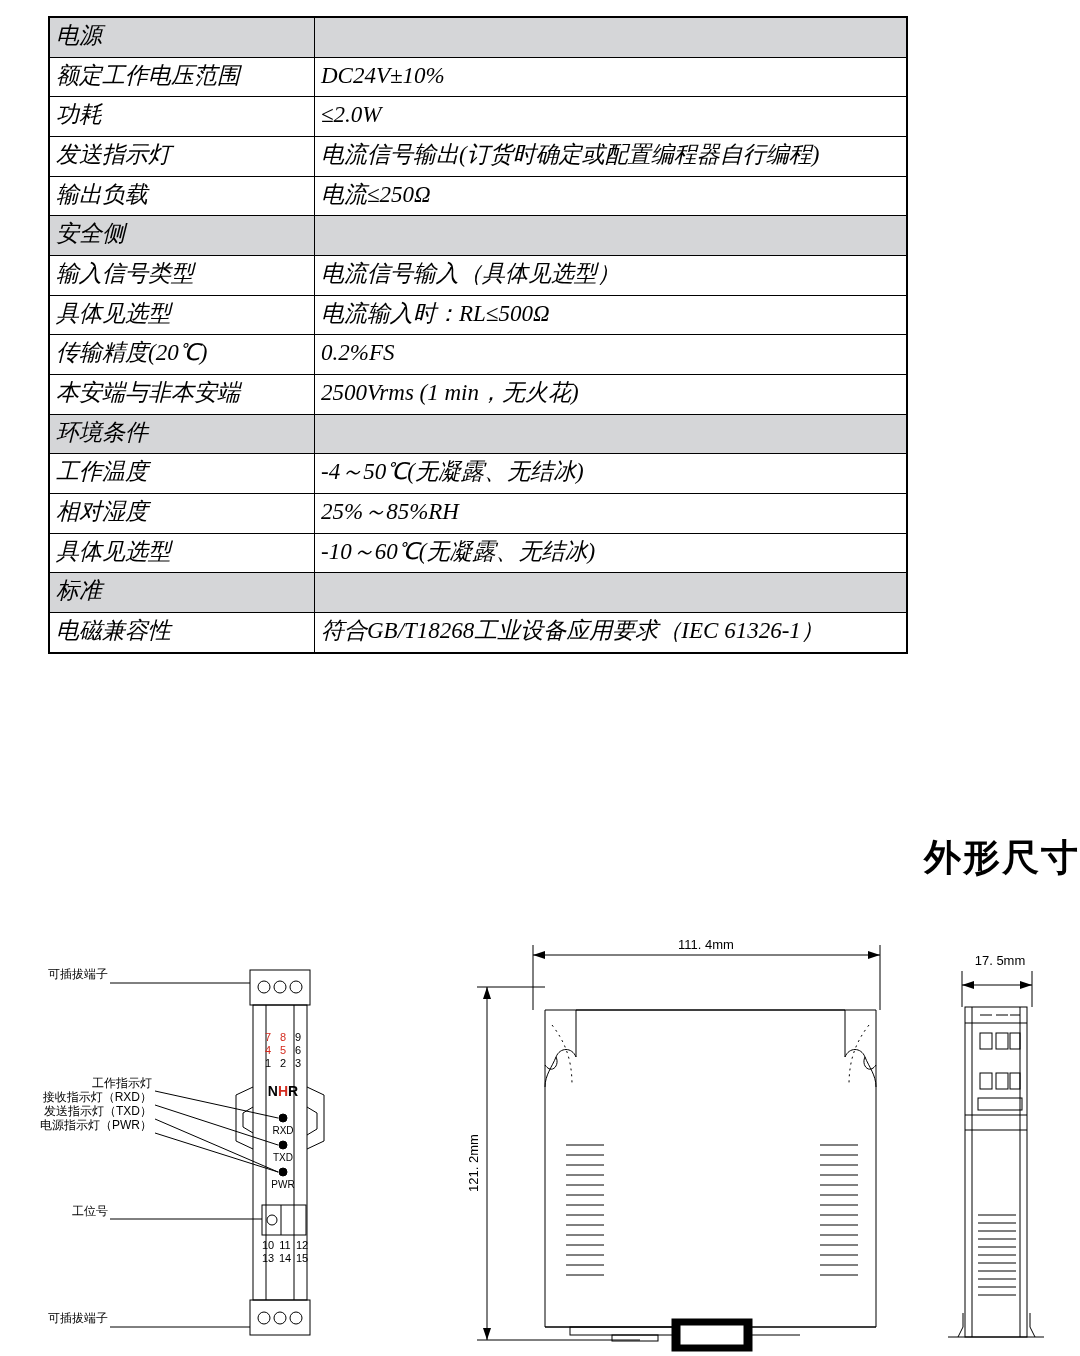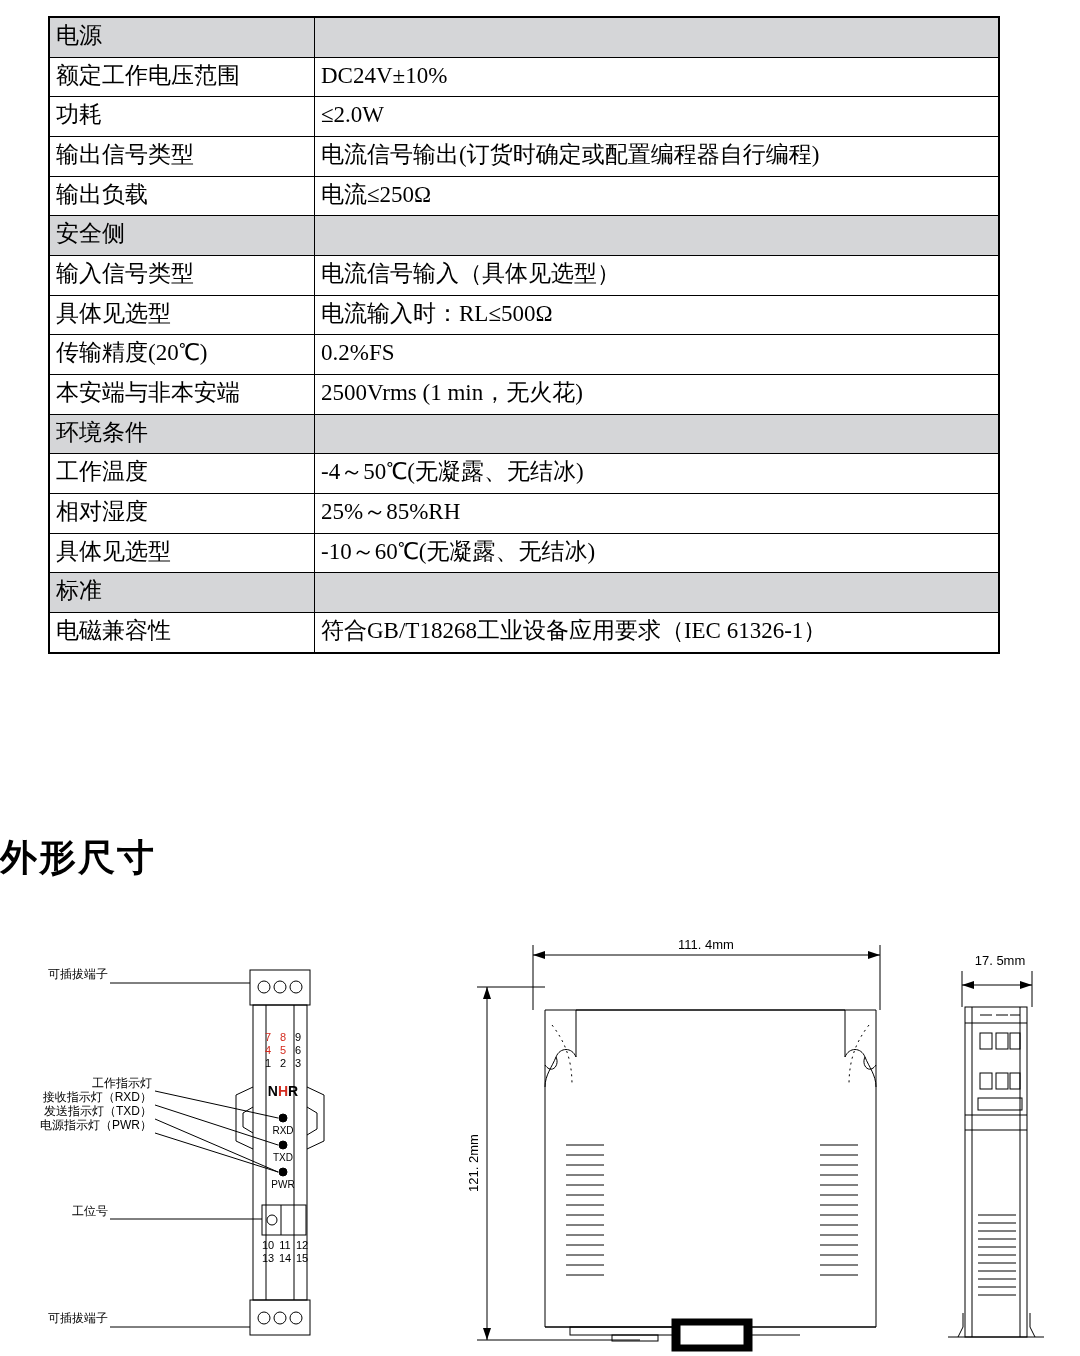--- a/index.html
+++ b/index.html
@@ -14,21 +14,22 @@
     font-family: "Liberation Serif", serif;
     color: #000;
     overflow: hidden;
   }
 
   
   .spec-table-wrap {
     position: absolute;
     left: 48px;
     top: 16px;
-    width: 952px;
+    width: 860px;
+    font-style: italic;
   }
   table.spec {
     border-collapse: collapse;
     width: 100%;
     table-layout: fixed;
     border: 2px solid #000;
   }
   table.spec td {
     border: 1px solid #000;
     padding: 2px 6px 4px 6px;
@@ -47,21 +48,21 @@
   tr.section td.label {
     font-weight: normal;
   }
 
   
   .section-title {
     position: absolute;
     top: 833px;
     left: 0;
     width: 1080px;
-    text-align: left;
+    text-align: right;
     font-family: "Liberation Sans", sans-serif;
     font-weight: bold;
     font-size: 37px;
     letter-spacing: 2px;
   }
 
   
   .drawing {
     position: absolute;
     top: 915px;
@@ -83,21 +84,21 @@
         </tr>
         <tr class="data-row">
           <td class="label">额定工作电压范围</td>
           <td class="value">DC24V±10%</td>
         </tr>
         <tr class="data-row">
           <td class="label">功耗</td>
           <td class="value">≤2.0W</td>
         </tr>
         <tr class="data-row">
-          <td class="label">输出信号类型</td>
+          <td class="label">发送指示灯</td>
           <td class="value">电流信号输出(订货时确定或配置编程器自行编程)</td>
         </tr>
         <tr class="data-row">
           <td class="label">输出负载</td>
           <td class="value">电流≤250Ω</td>
         </tr>
         <tr class="section">
           <td class="label">安全侧</td>
           <td class="value"></td>
         </tr>

